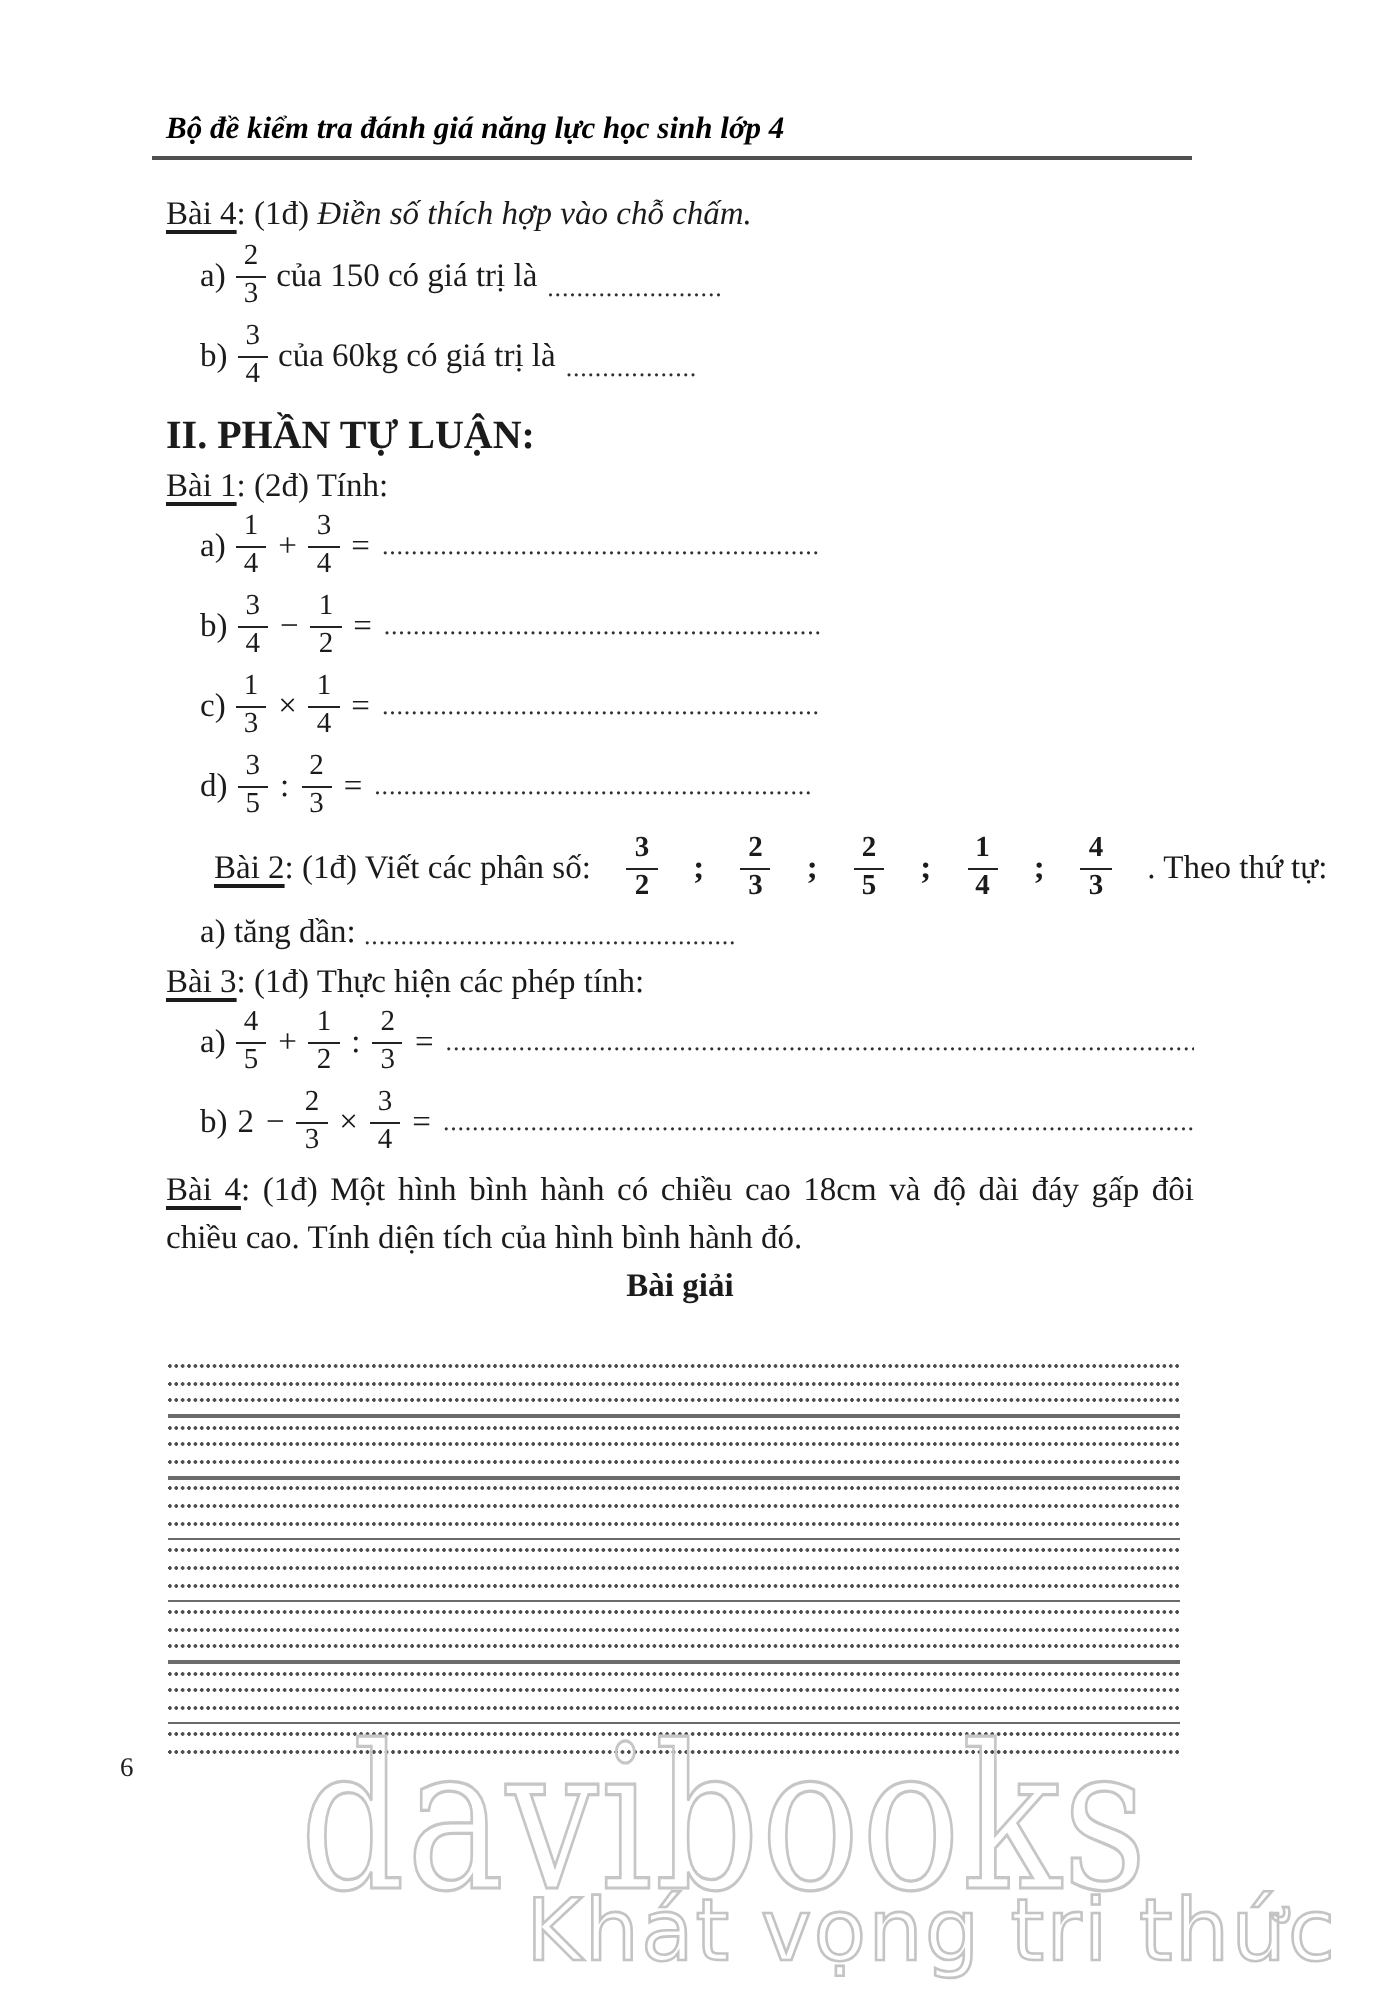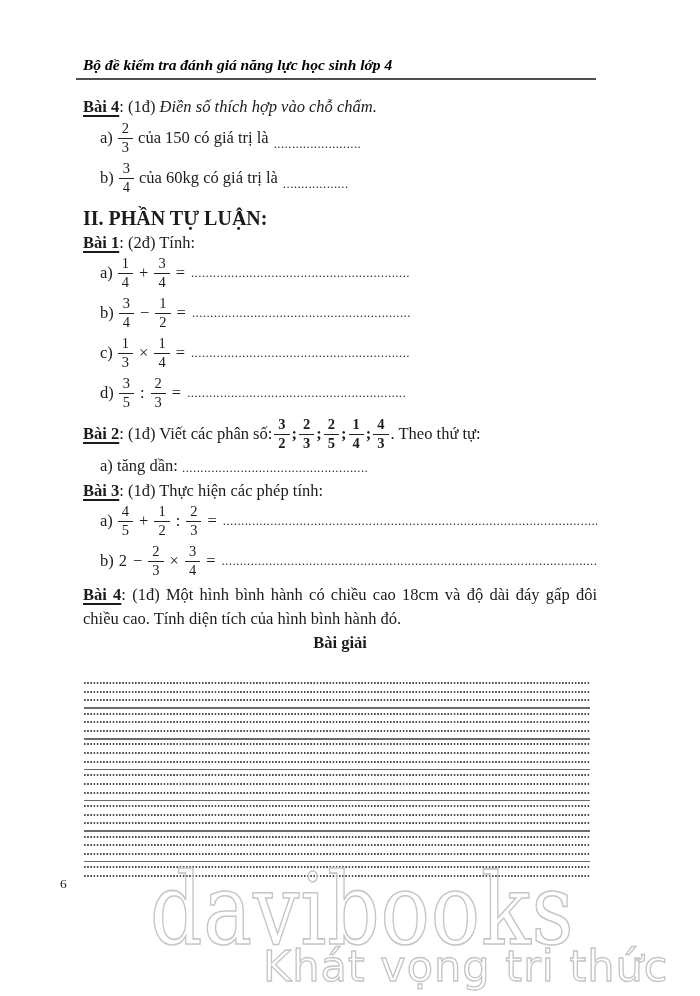--- a/index.html
+++ b/index.html
@@ -14,21 +14,21 @@
   
   .running-head {
     position:absolute; left:83px; top:56px; width:515px;
     font-style:italic; font-weight:600; font-size:15.5px; color:#000000;
   }
   .head-rule { position:absolute; left:76px; top:78px; width:520px; height:1.6px; background:#4f4f4f; }
 
   
   .content { position:absolute; left:83px; top:94px; width:514px; font-size:16.5px; line-height:22px; }
 
-  .task-label { font-weight:bold; text-decoration:underline; text-decoration-thickness:1.5px; text-underline-offset:3px; }
+  .task-label { font-weight:normal; text-decoration:underline; text-decoration-thickness:1.5px; text-underline-offset:3px; }
   .italic { font-style:italic; }
   .section-heading { font-weight:bold; font-size:20px; margin-top:8px; line-height:24px; }
 
   .task-head { margin-top:2px; }
 
   
   .frac-row { display:flex; align-items:center; gap:5px; height:40px; padding-left:17px; white-space:nowrap; }
   .frac-row.eq { height:38px; margin-bottom:2px; }
   .frac { display:inline-block; text-align:center; line-height:1.08; font-size:14.5px; }
   .frac .fn { display:block; padding:0 4px 1px; border-bottom:1.3px solid #222; }
@@ -160,21 +160,21 @@
         </span>
       <span class="op">:</span>
       <span class="frac">
           <span class="fn">2</span>
           <span class="fd">3</span>
         </span>
       <span class="op">=</span>
       <span class="dots">............................................................</span>
     </div>
 
-    <div class="frac-row" style="padding-left:0; gap:2px;">
+    <div class="frac-row" style="padding-left:0; gap:18px;margin-left:24px;">
       <span><span class="task-label">Bài 2</span><span>: (1đ) Viết các phân số:</span></span>
       <span class="frac bold">
           <span class="fn">3</span>
           <span class="fd">2</span>
         </span>
       <span class="bold">;</span>
       <span class="frac bold">
           <span class="fn">2</span>
           <span class="fd">3</span>
         </span>

